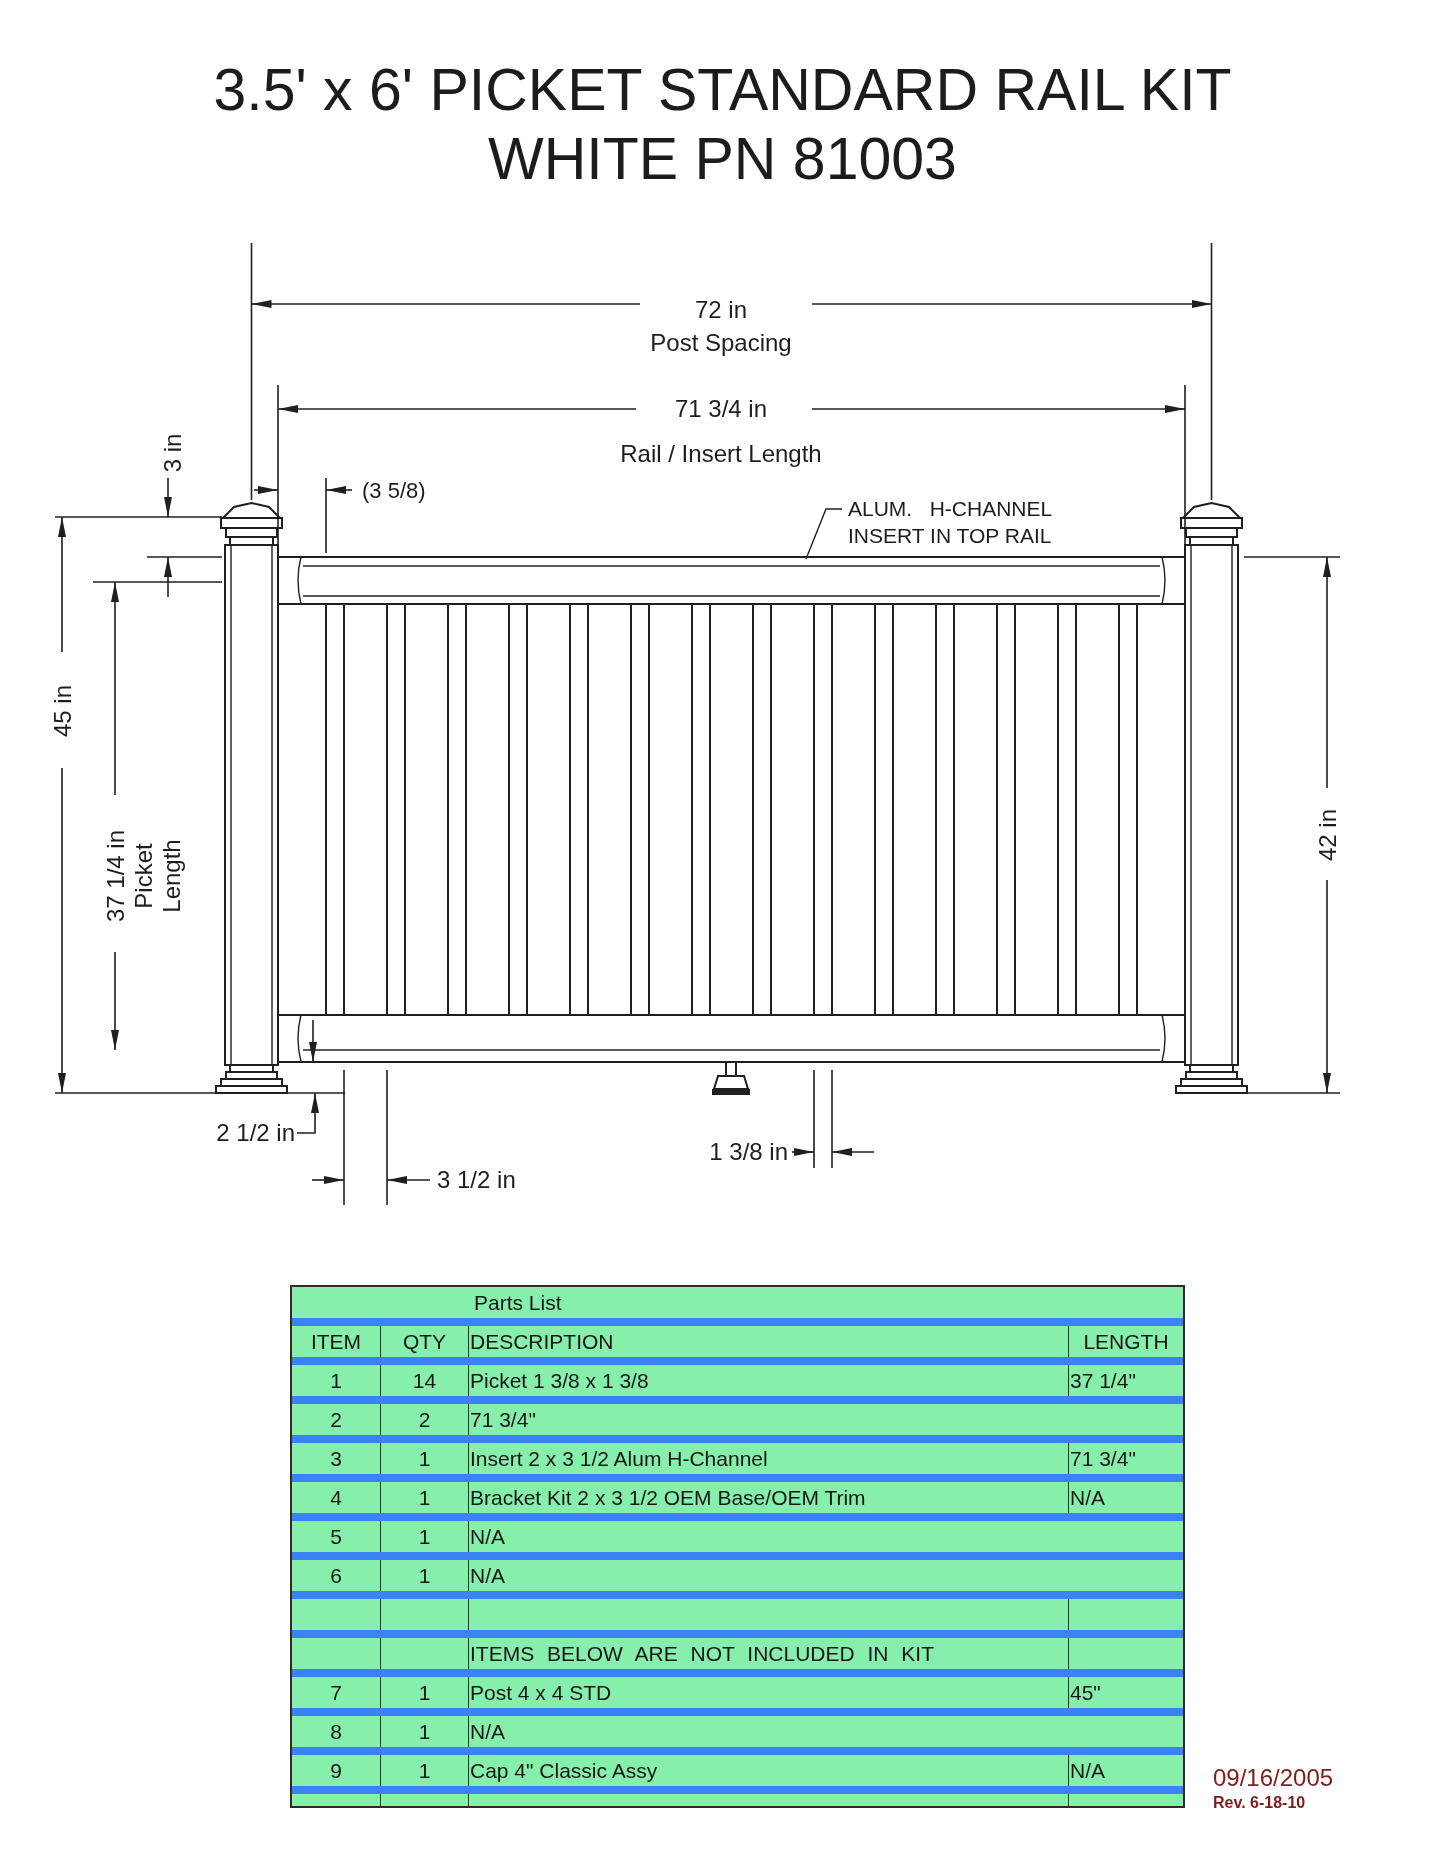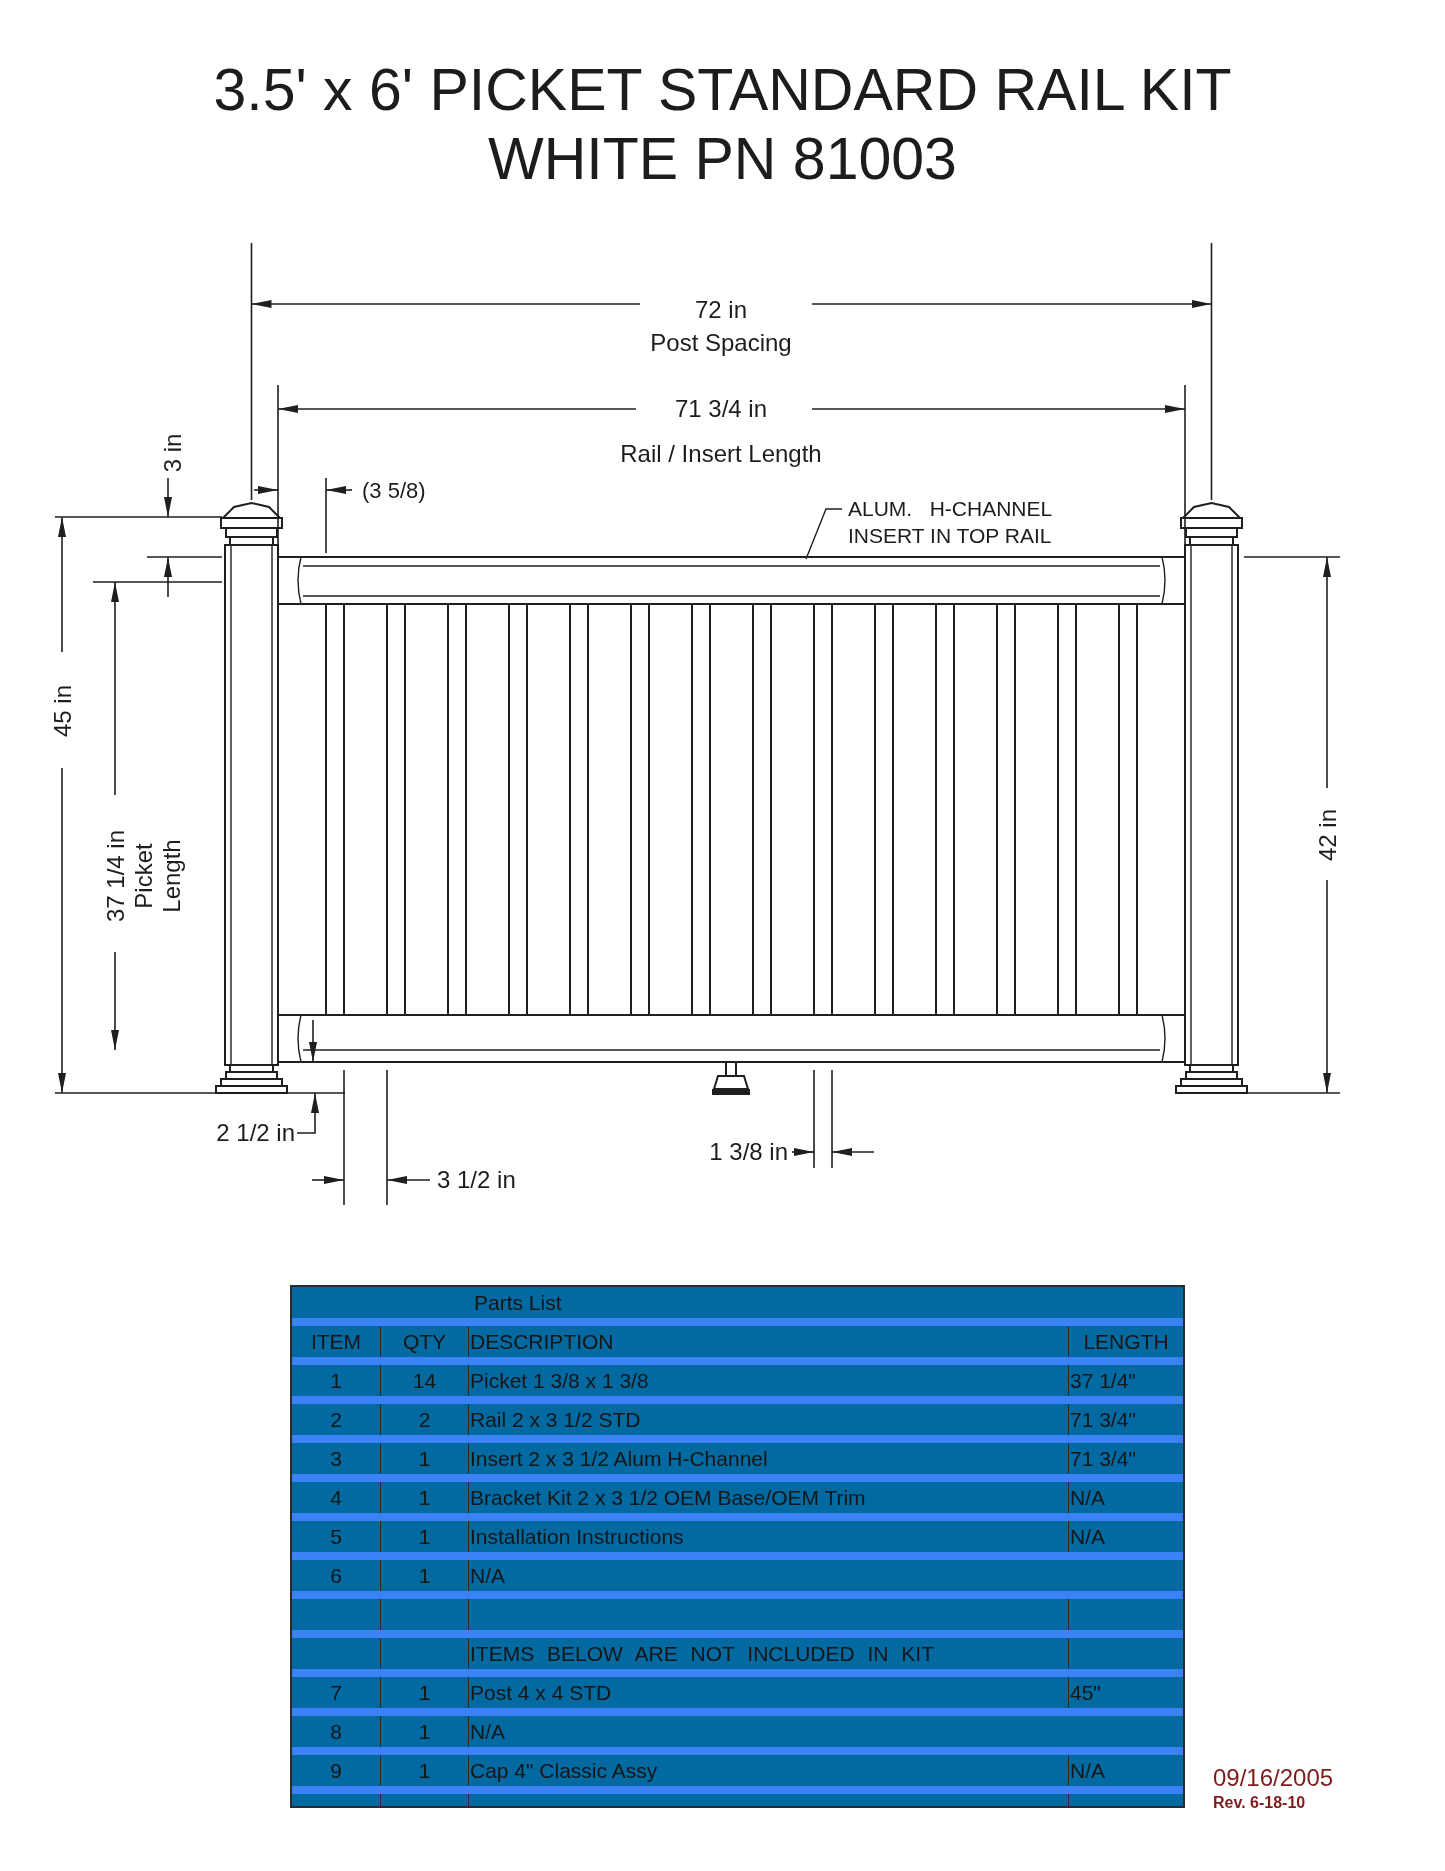--- a/index.html
+++ b/index.html
@@ -22,21 +22,21 @@
   svg .thin { stroke:#1f1f1f; stroke-width:1.4; fill:none; }
   svg .dim  { stroke:#1f1f1f; stroke-width:1.6; fill:none; }
   svg .shape{ fill:#ffffff; stroke:#1f1f1f; stroke-width:2; }
   svg text  { fill:#1d1d1d; font-family:"Liberation Sans", sans-serif; }
   .dtxt  { font-size:24px; }
   .dtxt-s{ font-size:22px; }
   .callout { font-size:21px; }
 
   .parts-table {
     position:absolute; left:290px; top:1285px; width:895px;
-    border:2px solid #2b2b2b; background:#0369a1;
+    border:2px solid #2b2b2b; background:#86efac;
     font-size:21px; color:#161616;
     box-sizing:border-box;
   }
   .pt-row { display:grid; grid-template-columns:88px 88px 600px 115px; border-top:8px solid #3b82f6; }
   .pt-row.first { border-top:none; }
   .pt-row > div {
     height:31px; display:flex; align-items:center;
     border-left:1.5px solid #2b2b2b; box-sizing:border-box;
     white-space:nowrap; overflow:hidden;
   }
@@ -246,39 +246,37 @@
     </div>
     <div class="pt-row">
       <div class="cc">1</div>
       <div class="cc">14</div>
       <div class="cl">Picket 1 3/8 x 1 3/8</div>
       <div class="cl">37 1/4"</div>
     </div>
     <div class="pt-row">
       <div class="cc">2</div>
       <div class="cc">2</div>
-      <div class="cl">Rail 2 x 3 1/2 STD</div>
       <div class="cl">71 3/4"</div>
     </div>
     <div class="pt-row">
       <div class="cc">3</div>
       <div class="cc">1</div>
       <div class="cl">Insert 2 x 3 1/2 Alum H-Channel</div>
       <div class="cl">71 3/4"</div>
     </div>
     <div class="pt-row">
       <div class="cc">4</div>
       <div class="cc">1</div>
       <div class="cl">Bracket Kit 2 x 3 1/2 OEM Base/OEM Trim</div>
       <div class="cl">N/A</div>
     </div>
     <div class="pt-row">
       <div class="cc">5</div>
       <div class="cc">1</div>
-      <div class="cl">Installation Instructions</div>
       <div class="cl">N/A</div>
     </div>
     <div class="pt-row">
       <div class="cc">6</div>
       <div class="cc">1</div>
       <div class="cl">N/A</div>
     </div>
     <div class="pt-row">
       <div class="cc"></div>
       <div class="cc"></div>

